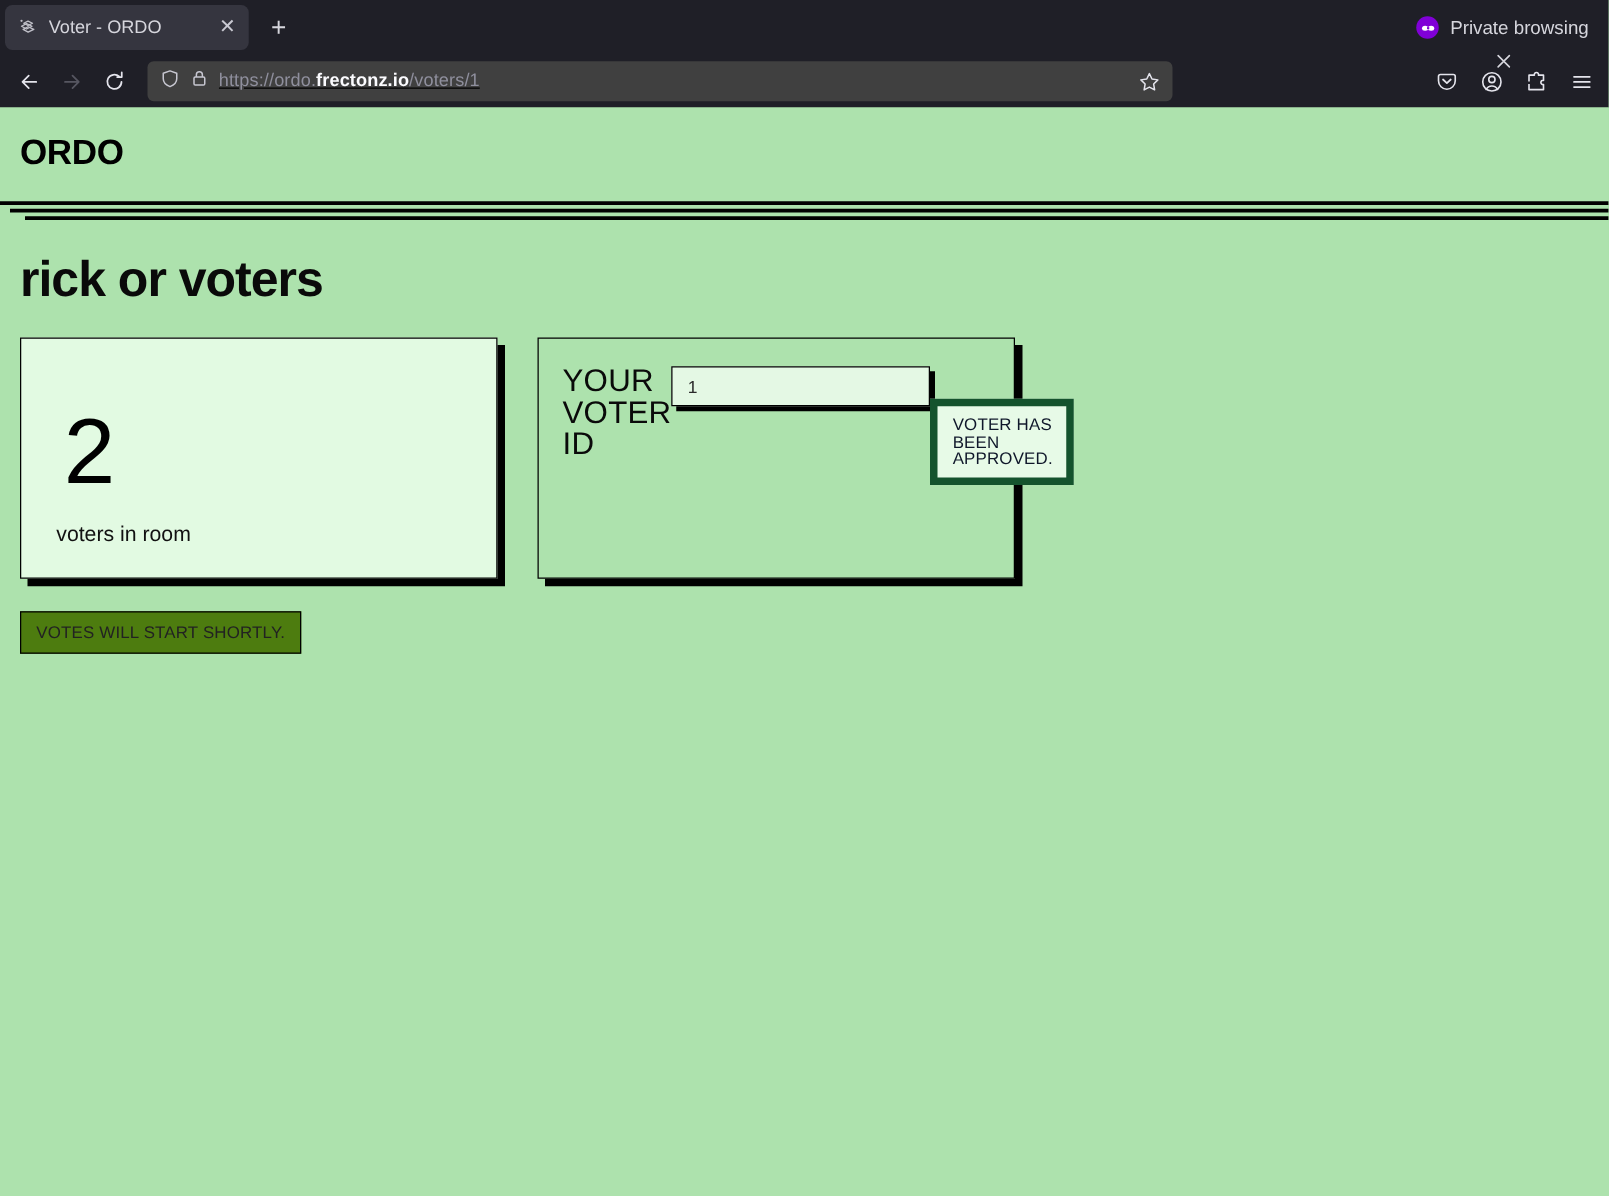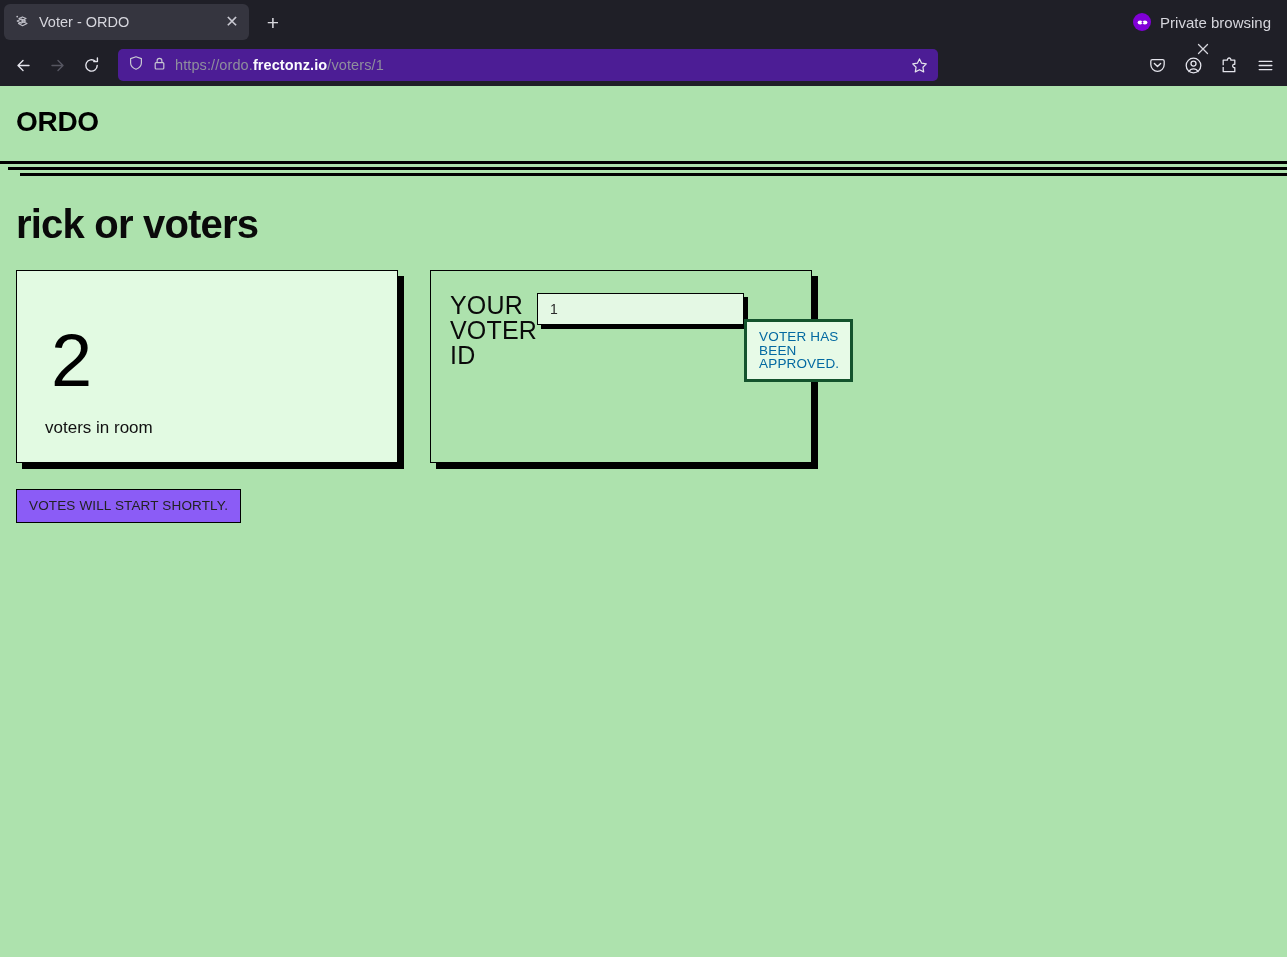--- a/index.html
+++ b/index.html
@@ -25,21 +25,21 @@
     align-items: center;
     padding: 0 4px;
     position: relative;
   }
   #tab {
     display: flex;
     align-items: center;
     background: #35353f;
     border-radius: 6px;
     height: 36px;
-    width: 245px;
+    width: 195px;
     padding: 0 6px 0 10px;
     gap: 8px;
   }
   #tab-favicon {
     width: 17px; height: 17px;
     flex: 0 0 17px;
     opacity: .85;
   }
   #tab-title {
     color: #d6d6dd;
@@ -115,27 +115,28 @@
     width: 34px; height: 32px;
     display: flex; align-items: center; justify-content: center;
     border-radius: 4px;
     flex: 0 0 34px;
   }
   .nav-btn.disabled { opacity: .45; }
   #urlbar {
     flex: 1 1 auto;
     margin: 0 8px 0 10px;
     height: 32px;
-    background: #4c1d95;
+    background: #404040;
     border-radius: 5px;
     display: flex;
     align-items: center;
     padding: 0 6px 0 10px;
     gap: 8px;
     max-width: 820px;
+    text-decoration: underline;
   }
   #url-text {
     flex: 1 1 auto;
     color: #8f8f9d;
     font-size: 14.5px;
     white-space: nowrap;
     overflow: hidden;
     letter-spacing: .1px;
   }
   #url-text .host { color: #fbfbfe; font-weight: bold; }
@@ -269,32 +270,32 @@
     font-size: 14px;
     color: #2a2a2a;
     padding: 0 12px;
     display: block;
   }
   #voter-status {
     margin-top: 26px;
     align-self: flex-start;
     background: #e7faе7;
     background: #e7fae7;
-    border: 3px solid #14532d;
+    border: 6px solid #14532d;
     font-size: 13.5px;
-    color: #0369a1;
+    color: #0f172a;
     padding: 8px 11px 8px 12px;
     letter-spacing: .15px;
     line-height: 1;
   }
 
   #votes-status {
     margin-top: 26px;
     display: inline-block;
-    background: #8b5cf6;
+    background: #4d7c0f;
     border: 1px solid #000;
     font-size: 13.5px;
     color: #222;
     padding: 9px 12px;
     letter-spacing: .15px;
     line-height: 1;
   }
 </style>
 </head>
 <body>

